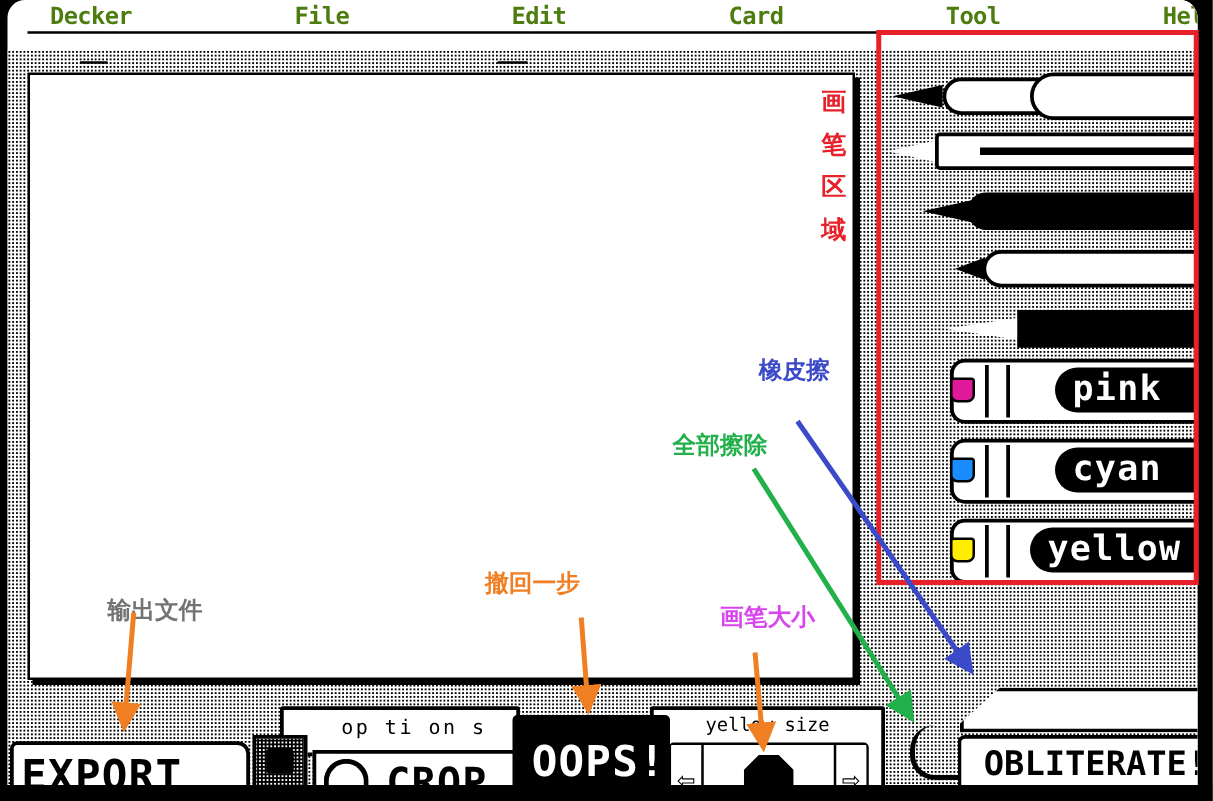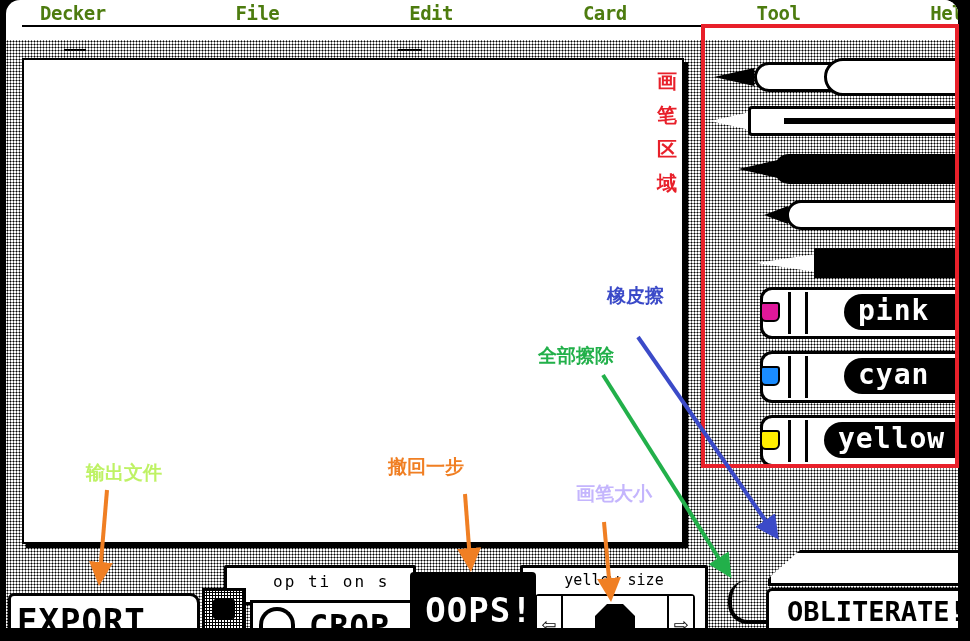--- a/index.html
+++ b/index.html
@@ -261,23 +261,23 @@
 <div id="pen-area-frame"></div>
 
 <div class="ann vert" style="left:655px;top:64px;color:#e8202a;">
   <div>画</div>
   <div>笔</div>
   <div>区</div>
   <div>域</div>
 </div>
 <div class="ann" style="left:607px;top:283px;color:#3b4ac8;">橡皮擦</div>
 <div class="ann" style="left:538px;top:343px;color:#22b04a;">全部擦除</div>
-<div class="ann" style="left:86px;top:460px;color:#bef264;">输出文件</div>
+<div class="ann" style="left:86px;top:475px;color:#737373;">输出文件</div>
 <div class="ann" style="left:388px;top:454px;color:#f07f23;">撤回一步</div>
-<div class="ann" style="left:576px;top:481px;color:#c4b5fd;">画笔大小</div>
+<div class="ann" style="left:576px;top:481px;color:#d946ef;">画笔大小</div>
 
 <svg class="arrows">
   <defs>
     <marker id="ao" markerWidth="6" markerHeight="6" refX="3" refY="3" orient="auto">
         <path d="M0,0 L6,3 L0,6 z" fill="#f07f23"></path>
       </marker>
     <marker id="ab" markerWidth="6" markerHeight="6" refX="3" refY="3" orient="auto">
         <path d="M0,0 L6,3 L0,6 z" fill="#3b4ac8"></path>
       </marker>
     <marker id="ag" markerWidth="6" markerHeight="6" refX="3" refY="3" orient="auto">

